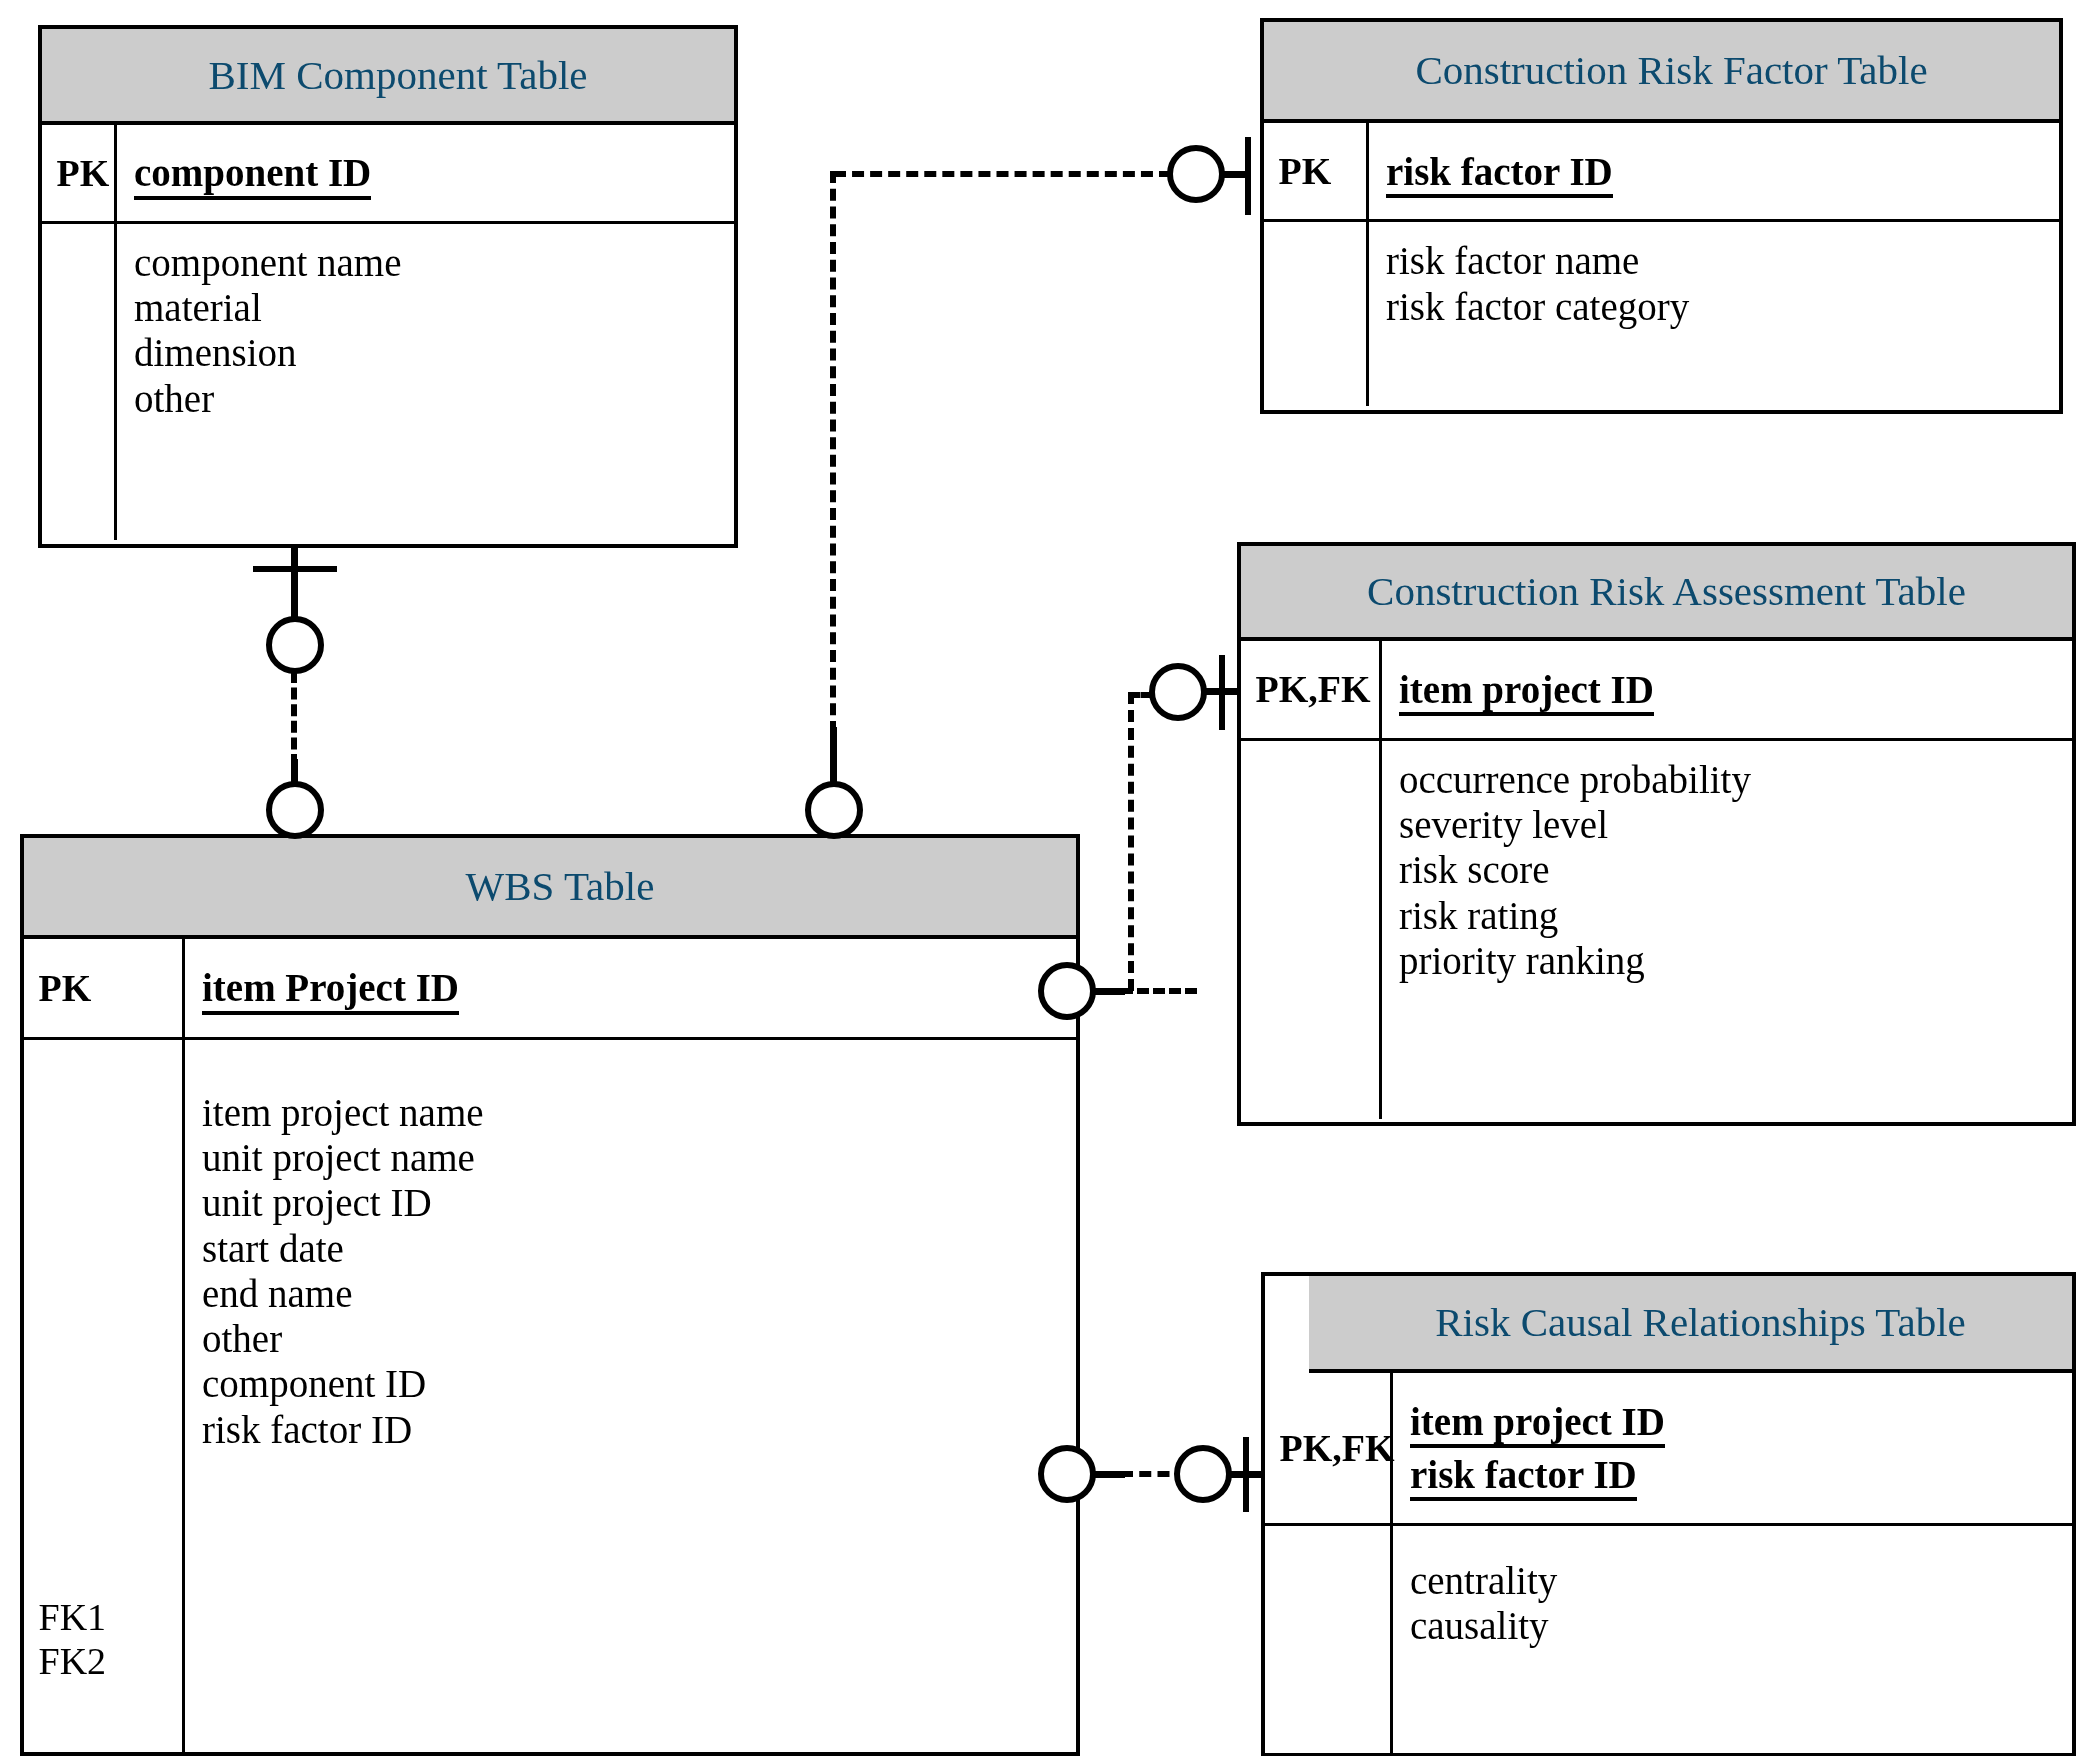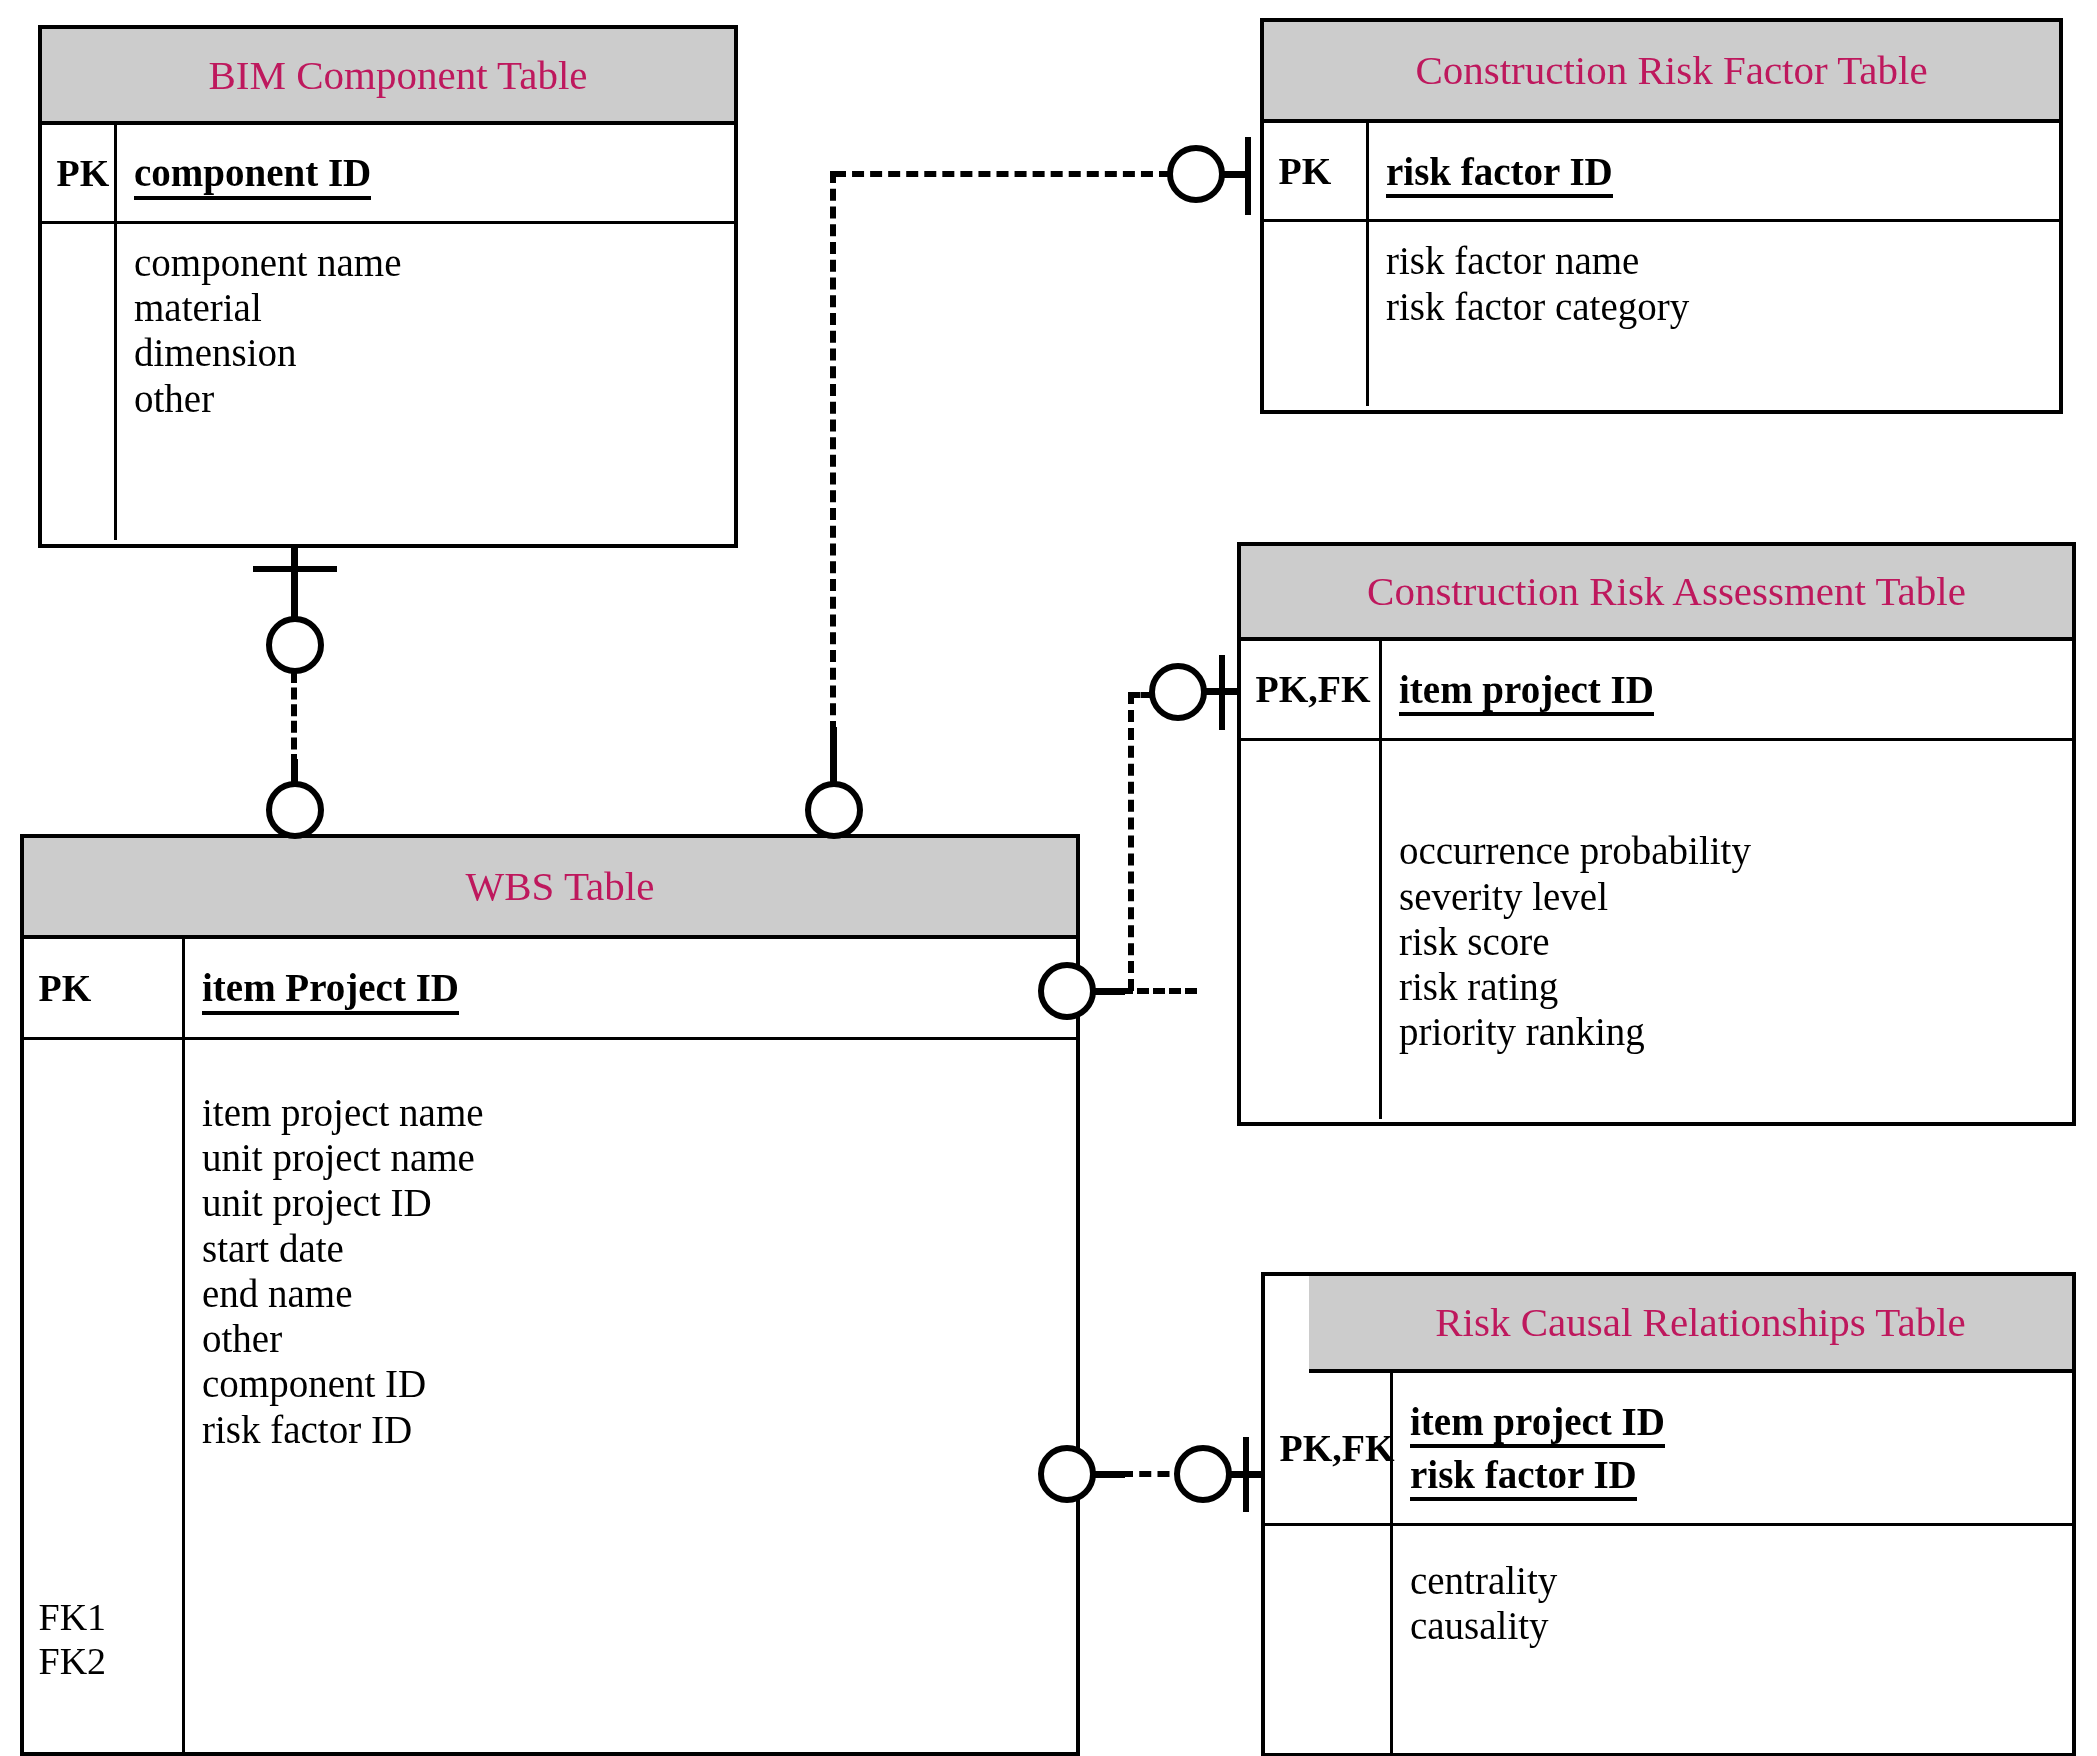--- a/index.html
+++ b/index.html
@@ -21,21 +21,21 @@
     position: absolute;
     box-sizing: border-box;
     border: 4px solid #000000;
     background: #ffffff;
   }
   .ent-header {
     box-sizing: border-box;
     background: #cccccc;
     border-bottom: 4px solid #000000;
     text-align: center;
-    color: #be185d;
+    color: #0c4a6e;
     font-size: 41px;
     line-height: 1;
     display: flex;
     align-items: center;
     justify-content: center;
     white-space: nowrap;
     padding-left: 20px;
   }
   .ent-body {
     box-sizing: border-box;
@@ -195,21 +195,21 @@
       <div class="ent-section sec-key" style="height:100px;">
         <div class="key-col" style="width:141px;">
           <div class="key-label">PK,FK</div>
         </div>
         <div class="attr-col">
           <div class="pk-attr"><span class="u">item project ID</span></div>
         </div>
       </div>
       <div class="ent-section" style="height:378px;">
         <div class="key-col" style="width:141px;"></div>
-        <div class="attr-col" style="justify-content:center; padding-top:23px;">
+        <div class="attr-col" style="justify-content:flex-start; padding-top:16px;">
           <div class="attr">occurrence probability</div>
           <div class="attr">severity level</div>
           <div class="attr">risk score</div>
           <div class="attr">risk rating</div>
           <div class="attr">priority ranking</div>
         </div>
       </div>
     </div>
   </div>
 

